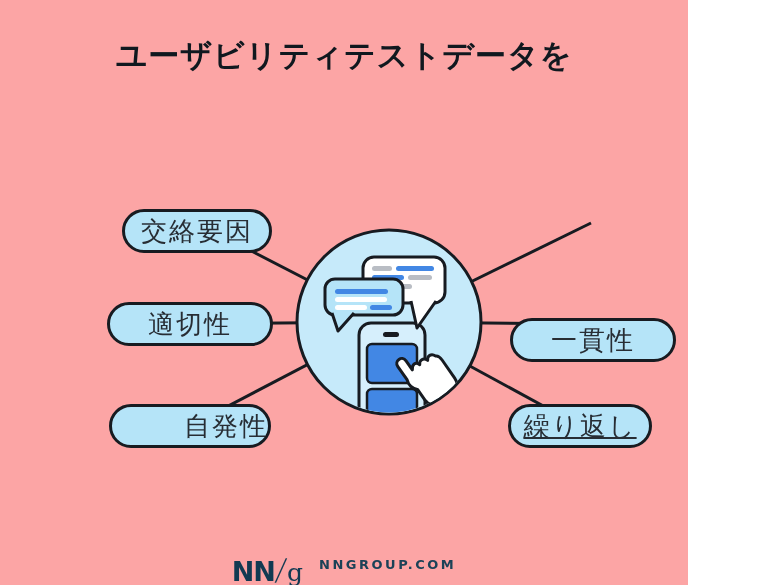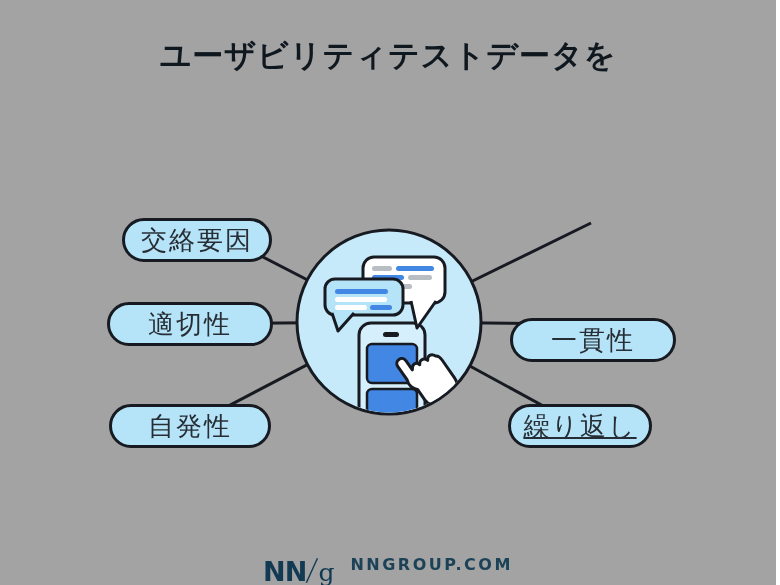--- a/index.html
+++ b/index.html
@@ -1,19 +1,19 @@
 <!DOCTYPE html>
 <html><head>
 <meta charset="utf-8">
 <style>
   html,body{margin:0;padding:0;}
   .stage{
     position:relative;
-    width:776px;height:585px;
-    background:#a3a3a3;
+    width:688px;height:585px;
+    background:#fca5a5;
     font-family:"DejaVu Sans","Liberation Sans",sans-serif;
     overflow:hidden;
   }
   .title{
     position:absolute;
     top:34px;left:0;right:0;
     text-align:center;
     font-size:31px;
     line-height:42px;
     font-weight:800;
@@ -45,21 +45,21 @@
     color:#123a52;
   }
   .logo{
     display:flex;align-items:flex-end;
     line-height:1;
   }
   .logo .nn{font-weight:900;font-size:27px;letter-spacing:-1px;margin-top:20px;}
   .logo .slash{font-size:30px;font-weight:300;margin:0 1px;transform:skewX(-8deg);}
   .logo .g{font-family:"DejaVu Serif","Liberation Serif",serif;font-size:25px;}
   .site{
-    font-size:16px;
+    font-size:13px;
     font-weight:700;
     letter-spacing:2.5px;
     color:#1b4257;
     padding-top:6px;
   }
 </style>
 </head>
 <body>
 
 <div class="stage">
@@ -126,27 +126,27 @@
                  C 33,56 30,59 25,59
                  L 4,59
                  C -1,59 -4,56 -4,51
                  L -4,38
                  C -8,35 -9,29 -7,24
                  Z" fill="#ffffff" stroke="#171b21" stroke-width="3" stroke-linejoin="round" stroke-linecap="round"></path>
       </g>
     </g>
   </svg>
 
-  <div class="pill" style="left:122px;top:218px;width:150px;height:44px;">
+  <div class="pill" style="left:122px;top:209px;width:150px;height:44px;">
     <span>交絡要因</span>
   </div>
   <div class="pill" style="left:107px;top:302px;width:166px;height:44px;text-align:right;">
     <span>適切性</span>
   </div>
-  <div class="pill" style="left:109px;top:404px;width:162px;height:44px;">
+  <div class="pill" style="left:109px;top:404px;width:162px;height:44px;justify-content:flex-end;">
     <span>自発性</span>
   </div>
   <div class="pill" style="left:510px;top:318px;width:166px;height:44px;align-items:center;">
     <span>一貫性</span>
   </div>
   <div class="pill" style="left:508px;top:404px;width:144px;height:44px;text-decoration:underline;">
     <span>繰り返し</span>
   </div>
 
   <div class="footer">

